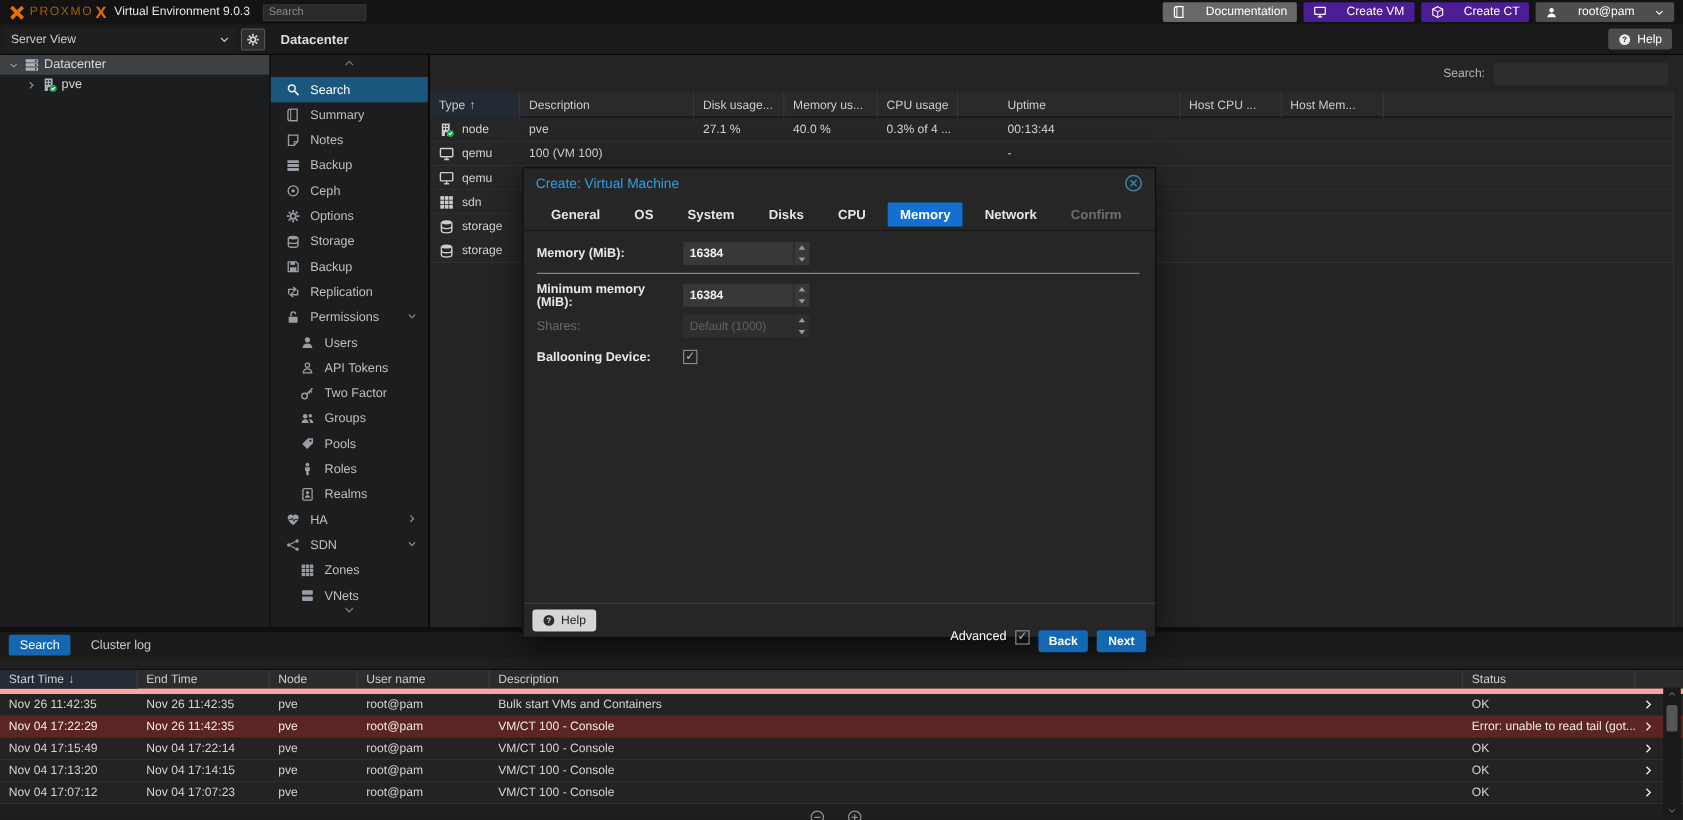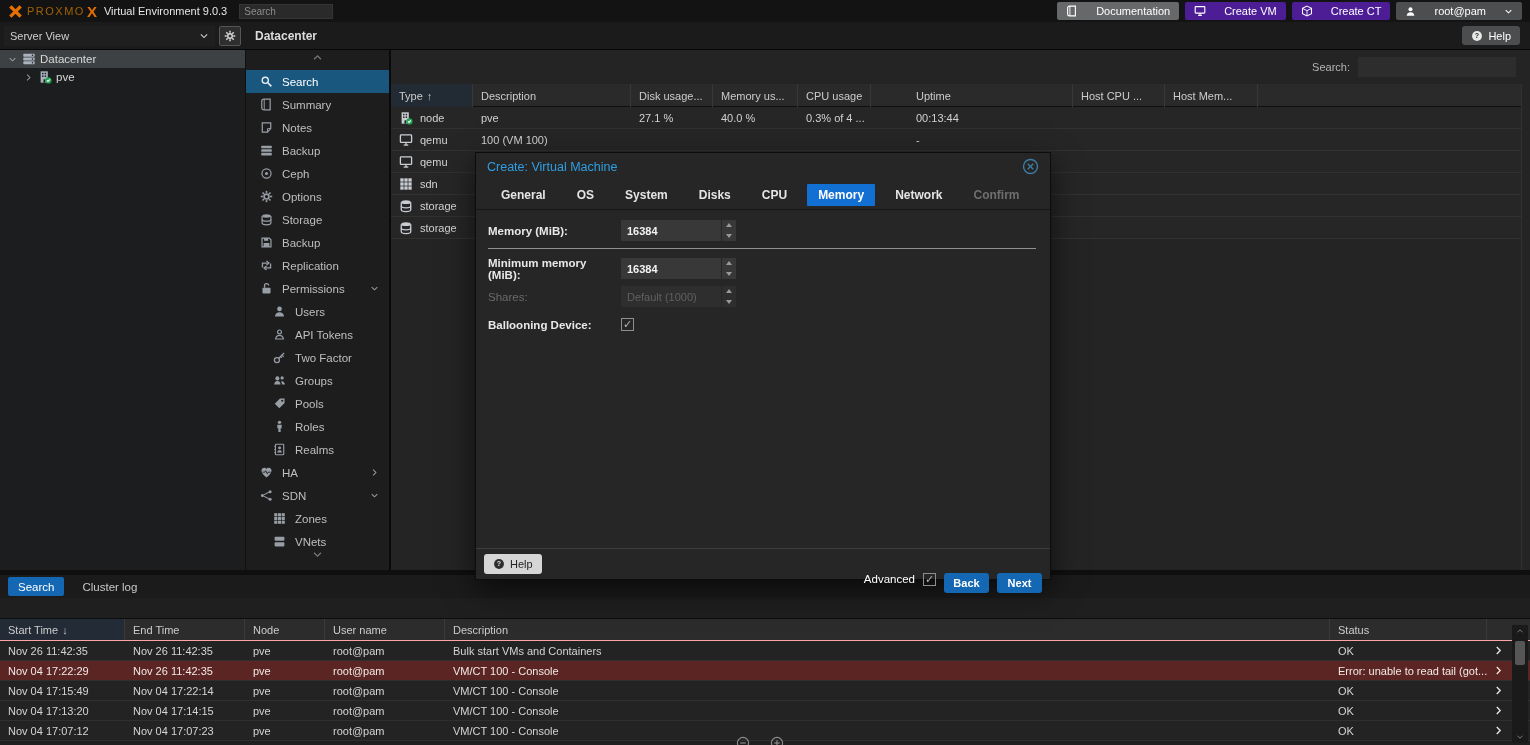--- a/index.html
+++ b/index.html
@@ -116,21 +116,21 @@
   .dlg-btn { min-width:45px; height:20px; background:#1467b3; border-radius:3px; color:#fff;
     font-weight:bold; display:inline-flex; align-items:center; justify-content:center; padding:0 8px; cursor:pointer; }
 
   
   #bottom { position:absolute; left:0; top:570px; width:1530px; height:175px; background:#1f1f1f; z-index:20; }
   #splitter { height:5px; background:#0f0f0f; }
   #btabs { height:23px; background:#1b1b1b; display:flex; align-items:center; gap:8px; padding:0 8px; }
   .btab { height:19px; display:inline-flex; align-items:center; padding:0 10px; border-radius:2px;
     color:#c8c8c8; font-size:11.5px; cursor:pointer; }
   .btab.active { background:#1467b3; color:#fff; }
-  #task-header { height:23px; display:flex; background:#2c2c2c; border-top:1px solid #0d0d0d; border-bottom:1px solid #fca5a5; margin-top:20px; }
+  #task-header { height:23px; display:flex; background:#2c2c2c; border-top:1px solid #0d0d0d; border-bottom:5px solid #fca5a5; margin-top:10px; }
   .thc { display:flex; align-items:center; padding:0 8px; color:#cccccc; border-right:1px solid #3a3a3a; white-space:nowrap; }
   .thc.sorted { background:#232b36; }
   .trow { height:20px; display:flex; background:#232323; border-bottom:1px solid #2f2f2f; }
   .trow.error { background:#5b2523; }
   .trow.error .tc { color:#f3e9e7; }
   .tc { display:flex; align-items:center; padding:0 8px; color:#d4d4d4; white-space:nowrap; overflow:hidden; }
   .t0{width:125px;} .t1{width:120px;} .t2{width:80px;} .t3{width:120px;} .t4{width:885px;}
   .t5{width:157px;} .t6{width:23px; border-right:none; justify-content:center; padding:0;}
   .thfill { flex:1; border-right:none; }
   .row-chevron { color:#efefef; }

